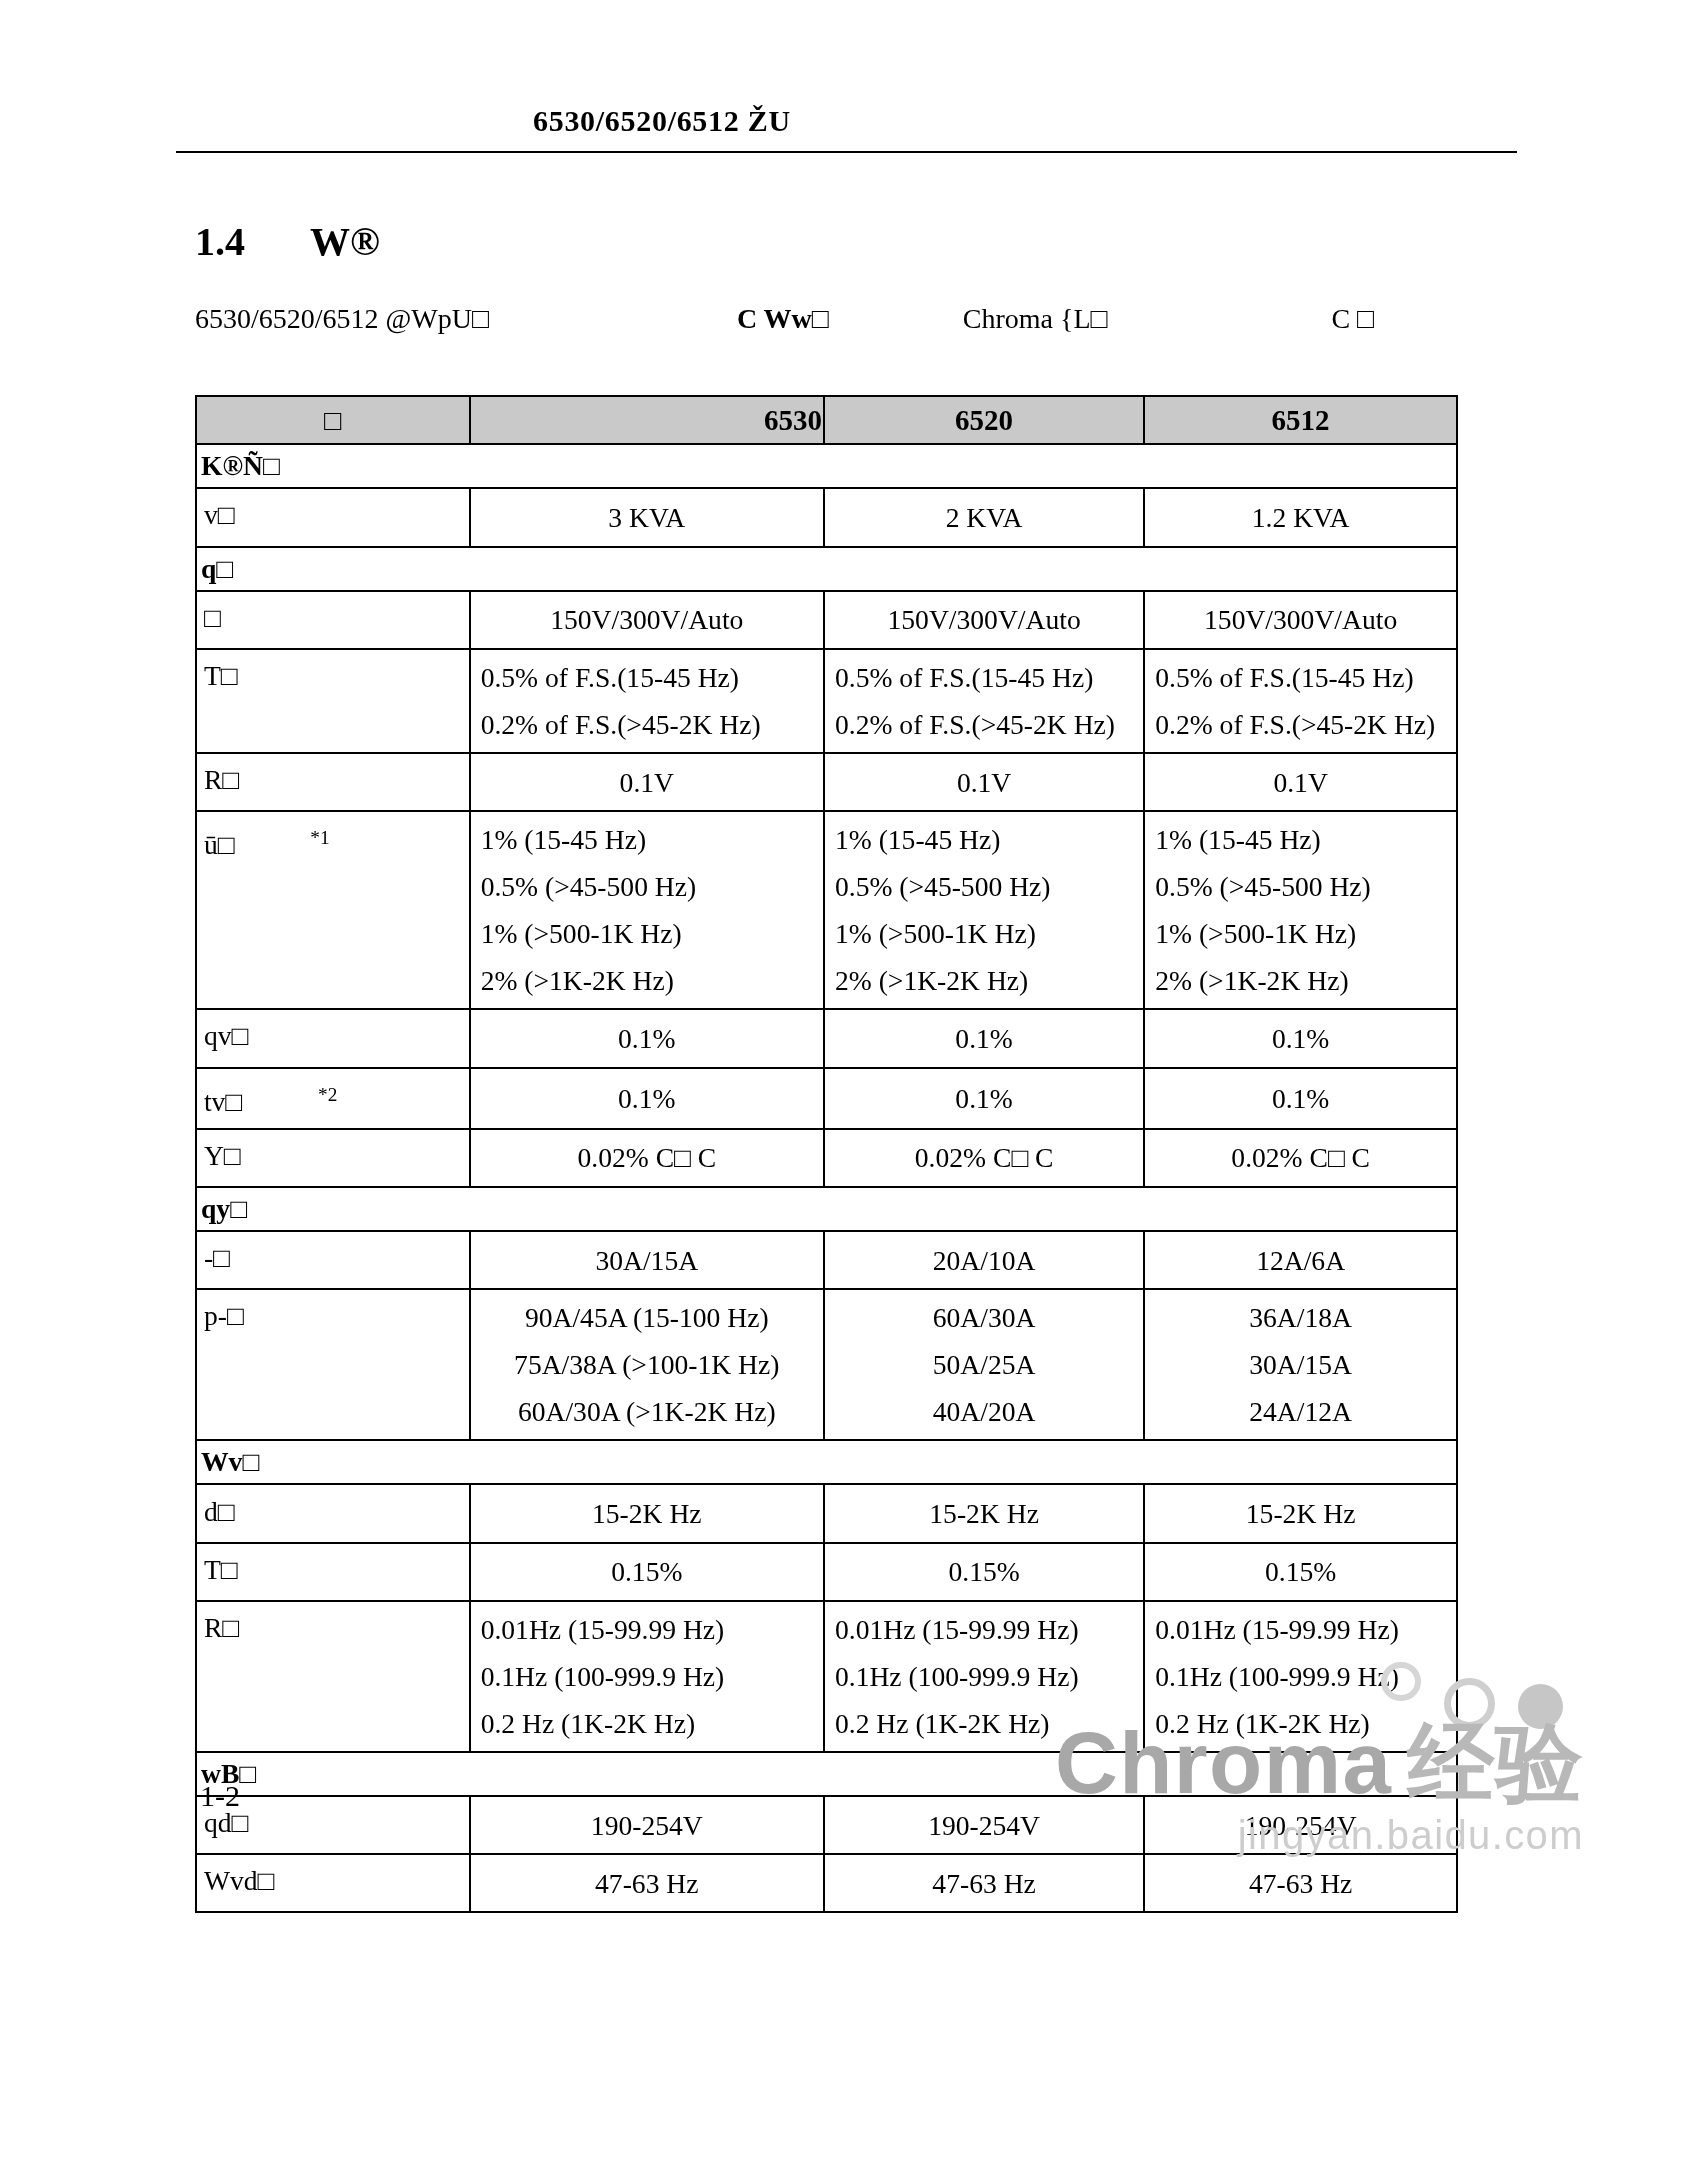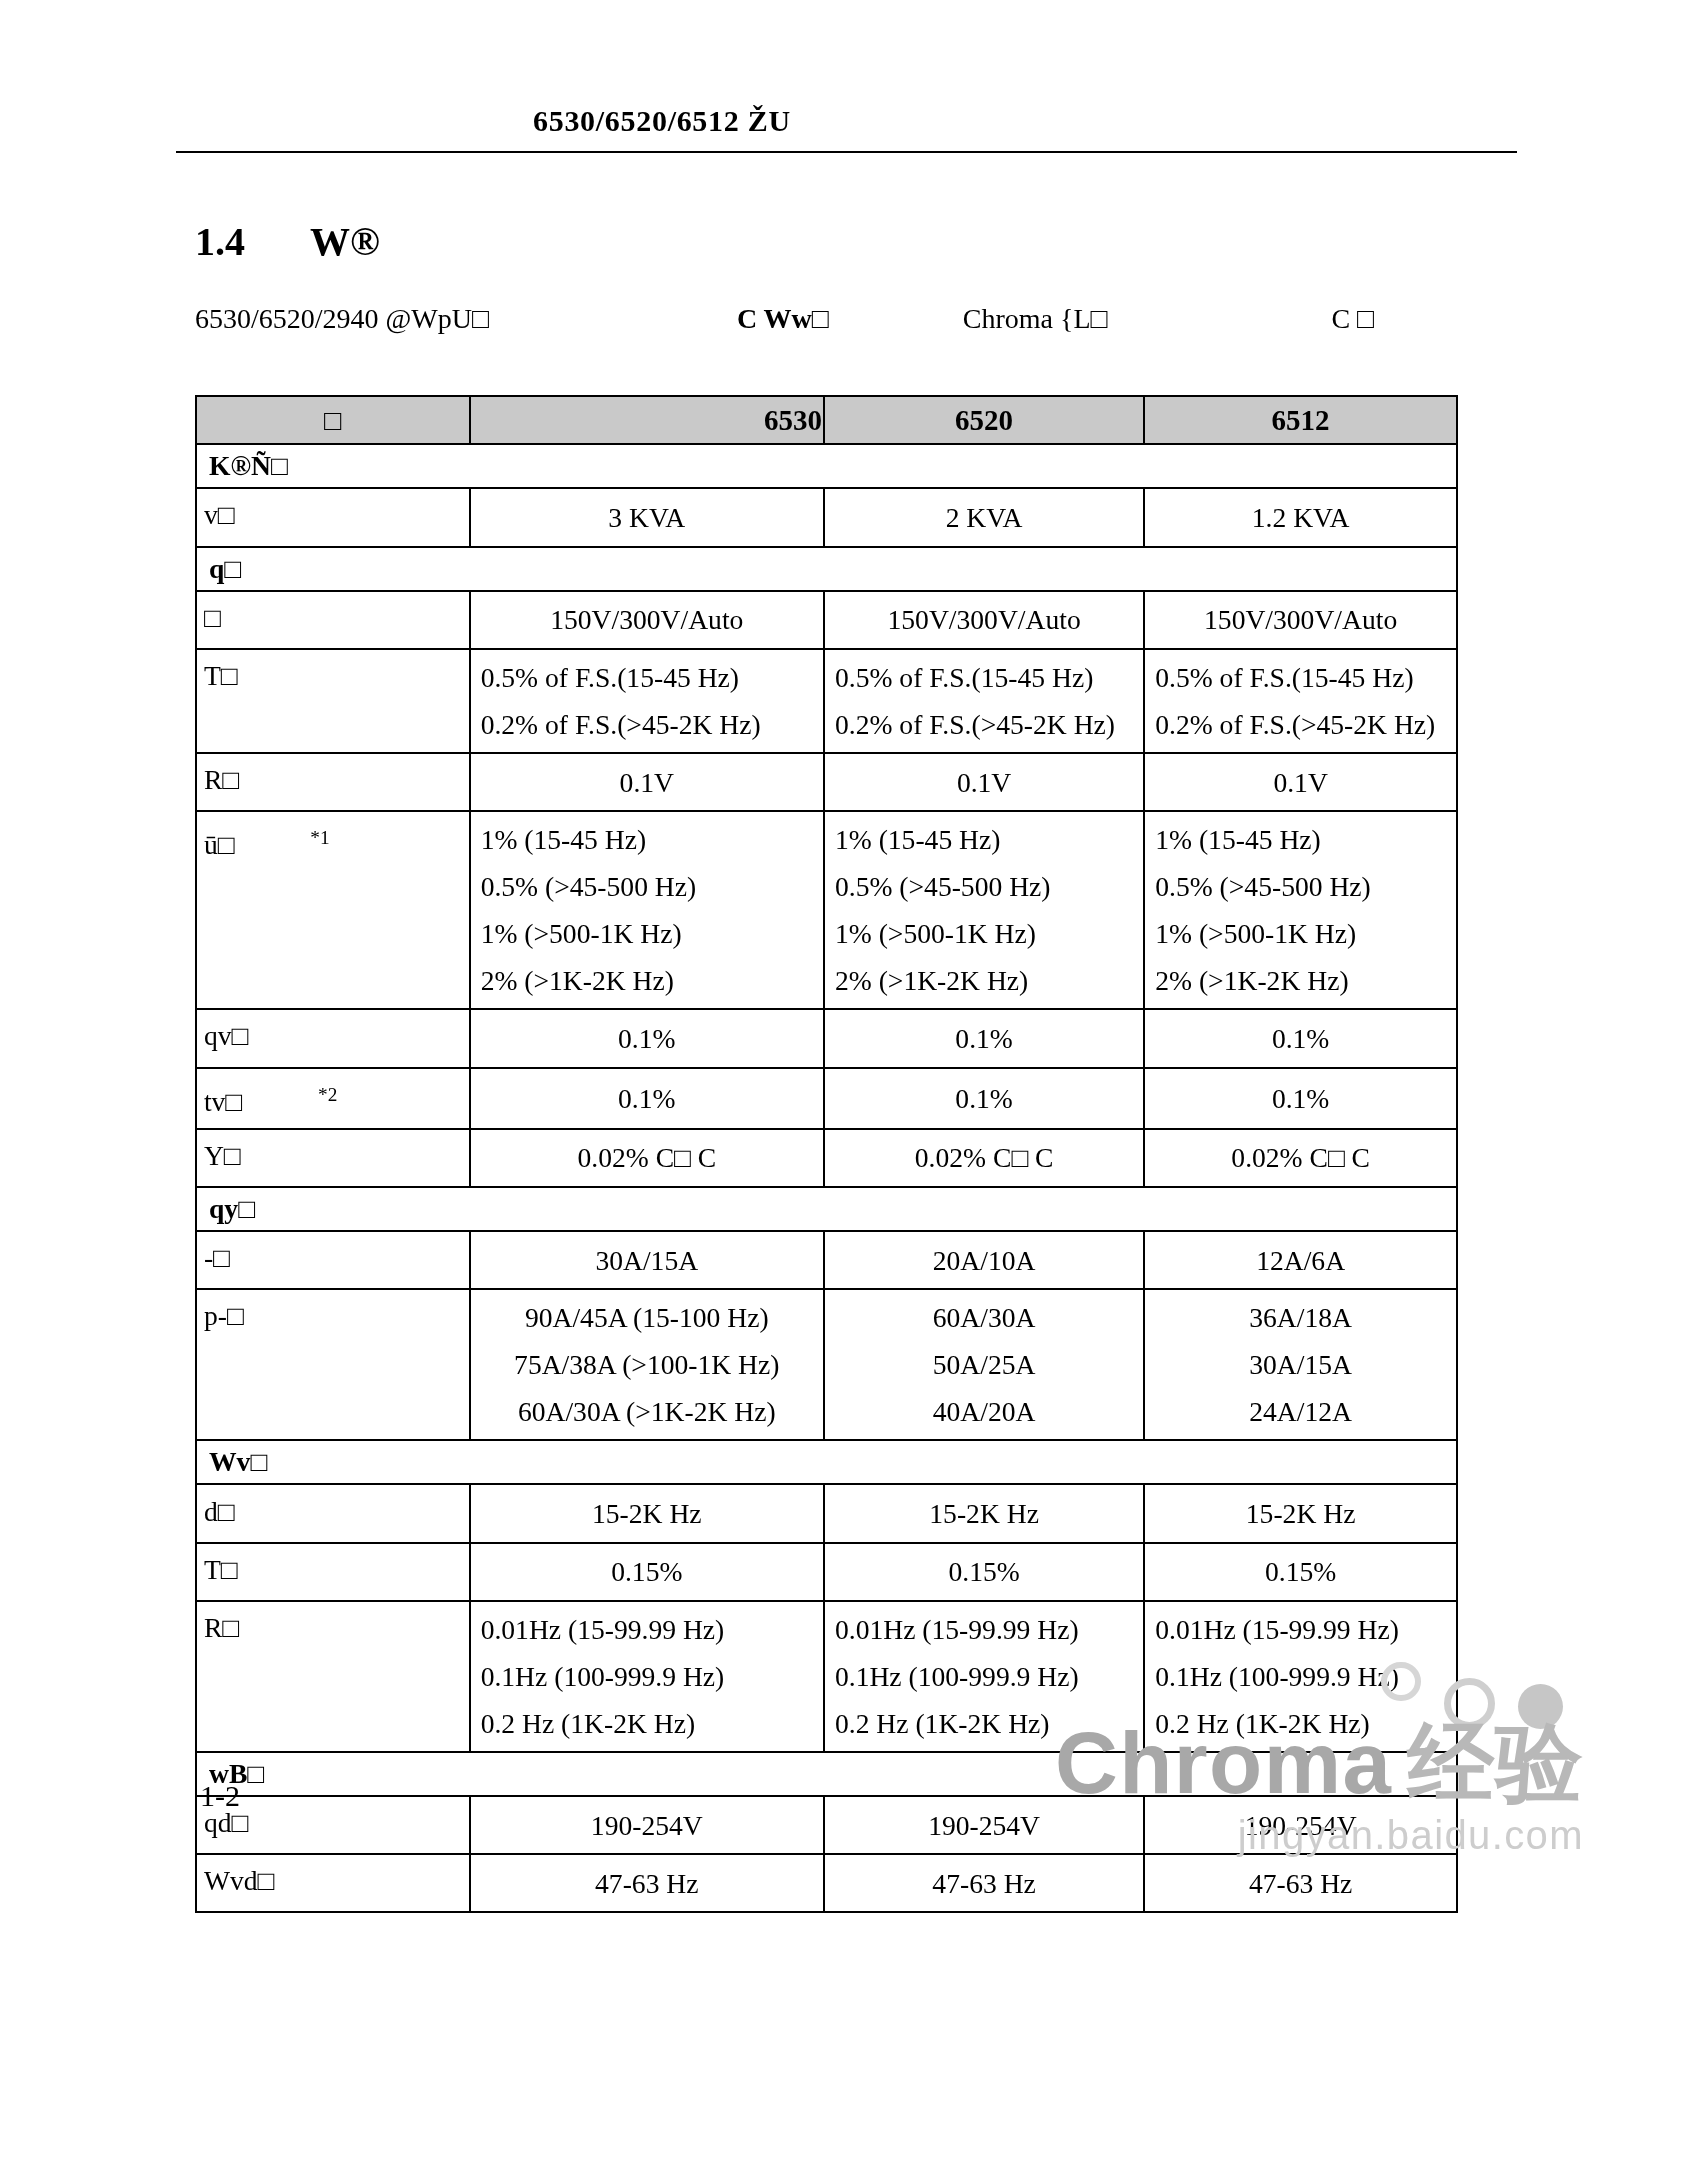--- a/index.html
+++ b/index.html
@@ -43,21 +43,21 @@
   #spec-table th {
     background:#c9c9c9; height:44px;
     font-weight:bold; font-size:29px; text-align:center;
   }
   #spec-table th:nth-child(1){ width:21.7%; }
   #spec-table th:nth-child(2){ width:28.1%;text-align:right; }
   #spec-table th:nth-child(3){ width:25.4%; }
   #spec-table th:nth-child(4){ width:24.8%; }
   .section-cell {
     font-weight:bold; height:40px;
-    padding-left:12px; text-align:left; font-size:27.6px;
+    padding-left:4px; text-align:left; font-size:27.6px;
   }
   .label-cell {
     padding:4.1px 4.1px 4.1px 6.9px; vertical-align:top;
     line-height:44px; text-align:left;
   }
   .note { font-size:19.3px; margin-left:76px; }
   .value-cell { line-height:47px; padding:4.1px 2.8px; }
   .value-cell.center { text-align:center; }
   .value-cell.left { text-align:left; padding-left:10px; }
   #spec-table tr.single td.value-cell { height:48px; }
@@ -91,21 +91,21 @@
     <div class="doc-title">6530/6520/6512 ŽU</div>
     <div class="header-rule"></div>
   </header>
 
   <div class="section-heading">
     <span>1.4</span><span class="sec-title">W®</span>
   </div>
 
   <div class="intro">
     <div class="intro-line">
-      <span>6530/6520/2940 @WpU□</span><span class="g1">C Ww□</span><span class="g2">Chroma {L□</span><span class="g3">C □</span>
+      <span>6530/6520/6512 @WpU□</span><span class="g1">C Ww□</span><span class="g2">Chroma {L□</span><span class="g3">C □</span>
     </div>
   </div>
 
   <table id="spec-table">
       <thead>
         <tr>
           <th>□</th>
           <th>6530</th>
           <th>6520</th>
           <th>6512</th>

